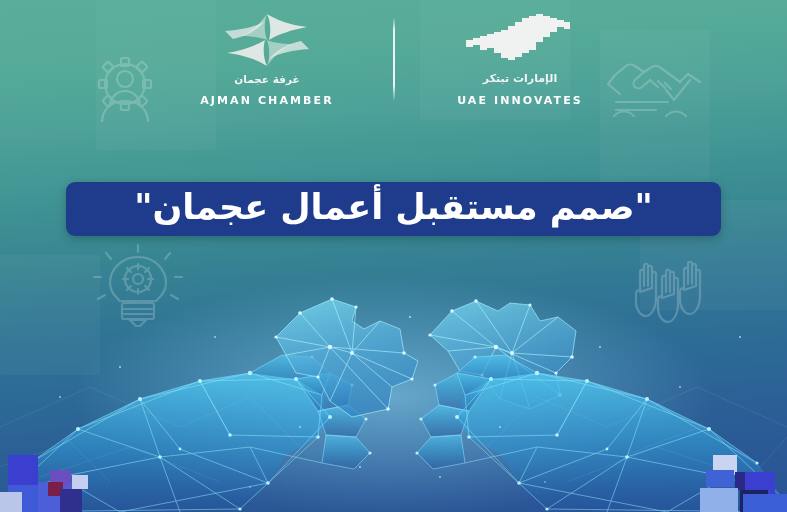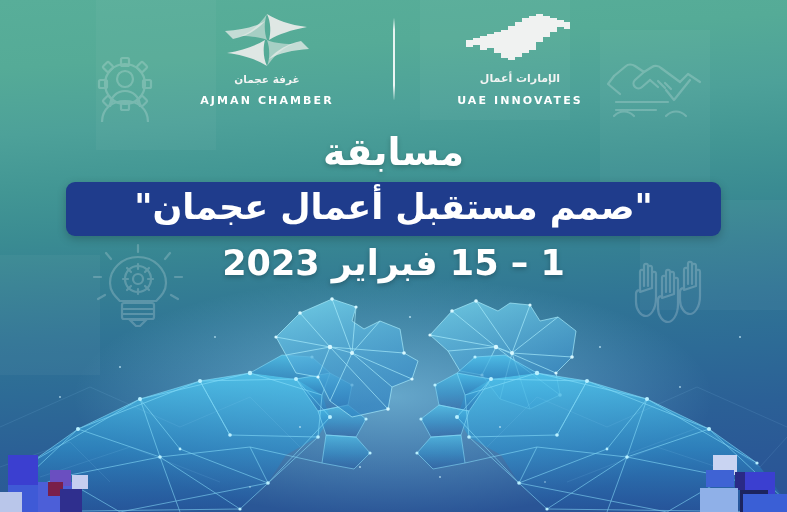--- a/index.html
+++ b/index.html
@@ -229,21 +229,21 @@
             <rect x="79" y="4" width="7" height="7"></rect>
             <rect x="79" y="11" width="7" height="7"></rect>
             <rect x="79" y="18" width="7" height="7"></rect>
             <rect x="86" y="6" width="7" height="7"></rect>
             <rect x="86" y="13" width="7" height="7"></rect>
             <rect x="93" y="8" width="7" height="7"></rect>
             <rect x="100" y="10" width="6" height="7"></rect>
           </g>
         </svg>
       </span>
-      <span class="logo-ar uae-ar">الإمارات أعمال</span>
+      <span class="logo-ar uae-ar">الإمارات تبتكر</span>
       <span class="logo-en">UAE INNOVATES</span>
     </div>
 
   </div>
 
   <div class="deco" style="left:80px; top:52px;">
     <svg width="90" height="78" viewBox="0 0 90 78" fill="none" stroke="#ffffff" stroke-width="2.2">
       <g>
         <circle cx="45" cy="32" r="20"></circle>
         <g>
@@ -301,27 +301,25 @@
                C28 58 22 64 18 64 C13 64 8 58 8 50 L8 42 C8 38 12 37 12 40 Z"></path>
       <path d="M34 46 L34 26 C34 23 38 23 38 26 L38 40 M38 40 L38 20 C38 17 42 17 42 20 L42 40
                M42 40 L42 22 C42 19 46 19 46 22 L46 42 M46 42 L46 28 C46 25 50 25 50 28 L50 52
                C50 64 44 70 40 70 C35 70 30 64 30 56 L30 48 C30 44 34 43 34 46 Z"></path>
       <path d="M56 38 L56 18 C56 15 60 15 60 18 L60 32 M60 32 L60 12 C60 9 64 9 64 12 L64 32
                M64 32 L64 14 C64 11 68 11 68 14 L68 34 M68 34 L68 20 C68 17 72 17 72 20 L72 44
                C72 56 66 62 62 62 C57 62 52 56 52 48 L52 40 C52 36 56 35 56 38 Z"></path>
     </svg>
   </div>
 
-  <div class="title-main">مسابقة</div>
 
   <div class="banner">
     <span class="banner-text">"صمم مستقبل  أعمال عجمان"</span>
   </div>
 
-  <div class="date-line">1 – 15 فبراير 2023</div>
 
   <div class="art">
     <svg viewBox="0 0 787 235" preserveAspectRatio="none">
       <defs>
         <linearGradient id="handGrad" x1="0" y1="0" x2="0" y2="1">
           <stop offset="0%" stop-color="#4fc6ee" stop-opacity="0.85"></stop>
           <stop offset="55%" stop-color="#2f8ec9" stop-opacity="0.70"></stop>
           <stop offset="100%" stop-color="#23549c" stop-opacity="0.55"></stop>
         </linearGradient>
         <linearGradient id="puzGrad" x1="0" y1="0" x2="0.3" y2="1">

